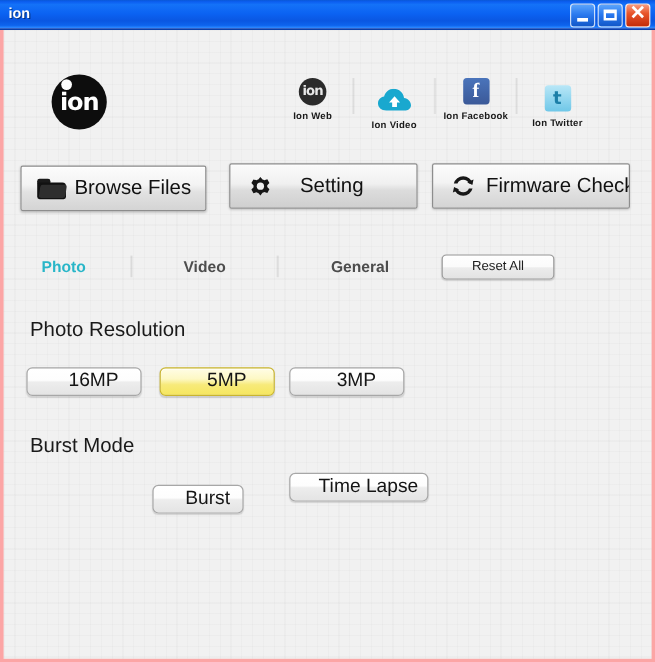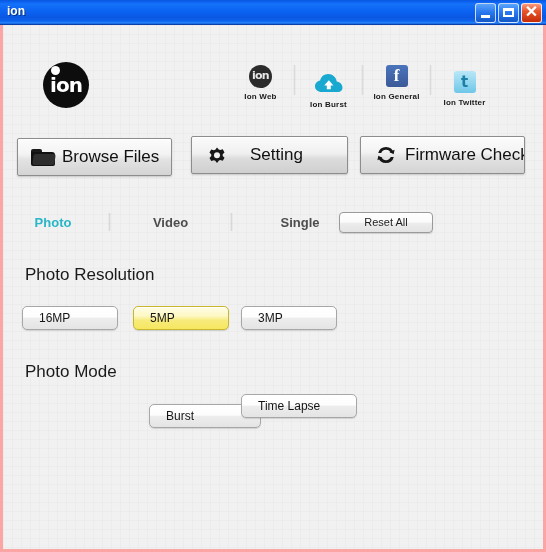--- a/index.html
+++ b/index.html
@@ -306,21 +306,21 @@
     height: 18px;
     margin: 0 4px;
     background: linear-gradient(to right, rgba(0,0,0,0) 0%, rgba(0,0,0,0.10) 50%, rgba(0,0,0,0) 100%);
   }
   #tab-photo { width: 56px; }
   #tab-video { width: 65px; }
   #tab-general { width: 80px; }
 
   #btn-reset {
     position: absolute;
-    left: 336px;
+    left: 365px;
     top: 187px;
     width: 94px;
     height: 21px;
     box-sizing: border-box;
     background: linear-gradient(to bottom, #fefefe 0%, #fbfbfb 48%, #ececec 54%, #e3e3e3 100%);
     border: 1px solid #9a9a9a;
     border-radius: 4px;
     box-shadow: 0 1px 1px rgba(0,0,0,0.14), inset 0 1px 0 #fff;
     font-size: 11px;
     color: #1c1c1c;
@@ -343,40 +343,41 @@
 
   
   .optbtn {
     position: absolute;
     height: 24px;
     box-sizing: border-box;
     border: 1px solid #a7a7a7;
     border-radius: 5px;
     background: linear-gradient(to bottom, #ffffff 0%, #fdfdfd 45%, #ededed 52%, #e4e4e4 100%);
     box-shadow: 0 1px 1px rgba(0,0,0,0.13), inset 0 1px 0 rgba(255,255,255,0.95);
-    font-size: 12px;
+    font-size: 16px;
     color: #151515;
     font-family: "Liberation Sans", sans-serif;
+    text-align: center;
     line-height: 22px;
     cursor: pointer;
     padding-left: 16px;
   }
   .optbtn.selected {
     border-color: #c9b52e;
     background: linear-gradient(to bottom, #fffde6 0%, #fdf8c4 40%, #f7ea7a 62%, #f6e75f 100%);
     box-shadow: 0 1px 1px rgba(0,0,0,0.15), inset 0 1px 0 rgba(255,255,255,0.9);
   }
 
   #opt-res-0 { left: 19px;  top: 281px; width: 96px; }
   #opt-res-1 { left: 130px; top: 281px; width: 96px; }
   #opt-res-2 { left: 238px; top: 281px; width: 96px; }
   #opt-res-3 { left: 352px; top: 281px; width: 96px; }
 
   #opt-mode-0 { left: 19px;  top: 379px; width: 96px; }
-  #opt-mode-1 { left: 146px; top: 379px; width: 112px; }
+  #opt-mode-1 { left: 124px; top: 379px; width: 76px; }
   #opt-mode-2 { left: 238px; top: 369px; width: 116px; }
 </style>
 </head>
 <body>
 
 <div id="app-window">
 
   <div class="titlebar">
     <div class="titlebar-text">ion</div>
     <div class="win-btns">
@@ -412,30 +413,30 @@
 
       <div class="navsep"></div>
 
       <div class="navitem cloud">
         <div class="ic">
           <svg width="28" height="20" viewBox="0 0 28 20">
             <path d="M7 18 C2.6 18 0 15.3 0 12.2 C0 9.3 2.2 6.9 5.1 6.5 C5.9 2.8 9.2 0 13.2 0 C17.6 0 21.2 3.3 21.7 7.6 C25 8 27.5 10.6 27.5 13.8 C27.5 16.2 25.6 18 23.2 18 Z" fill="#19a8cf"></path>
             <path d="M13.8 6.2 L18.4 11.4 L15.8 11.4 L15.8 15.2 L11.8 15.2 L11.8 11.4 L9.2 11.4 Z" fill="#ffffff"></path>
           </svg>
         </div>
-        <div class="lbl">Ion Burst</div>
+        <div class="lbl">Ion Video</div>
       </div>
 
       <div class="navsep"></div>
 
       <div class="navitem">
         <div class="ic">
           <span class="fb-icon">f</span>
         </div>
-        <div class="lbl">Ion General</div>
+        <div class="lbl">Ion Facebook</div>
       </div>
 
       <div class="navsep"></div>
 
       <div class="navitem twitter">
         <div class="ic">
           <span class="tw-icon">t</span>
         </div>
         <div class="lbl">Ion Twitter</div>
       </div>
@@ -473,28 +474,28 @@
         </svg>
       </span>
       <span class="mb-label">Firmware Check</span>
     </div>
 
     <div class="tabs">
       <div class="tab active" id="tab-photo">Photo</div>
       <div class="tab-sep"></div>
       <div class="tab" id="tab-video">Video</div>
       <div class="tab-sep"></div>
-      <div class="tab" id="tab-general">Single</div>
+      <div class="tab" id="tab-general">General</div>
     </div>
 
     <div id="btn-reset">Reset All</div>
 
     <div class="section-title" id="title-resolution">Photo Resolution</div>
     <div class="optbtn" id="opt-res-0">16MP</div>
     <div class="optbtn selected" id="opt-res-1">5MP</div>
     <div class="optbtn" id="opt-res-2">3MP</div>
 
-    <div class="section-title" id="title-mode">Photo Mode</div>
+    <div class="section-title" id="title-mode">Burst Mode</div>
     <div class="optbtn" id="opt-mode-1">Burst</div>
     <div class="optbtn" id="opt-mode-2">Time Lapse</div>
 
   </div>
 </div>
 
 </body></html>

